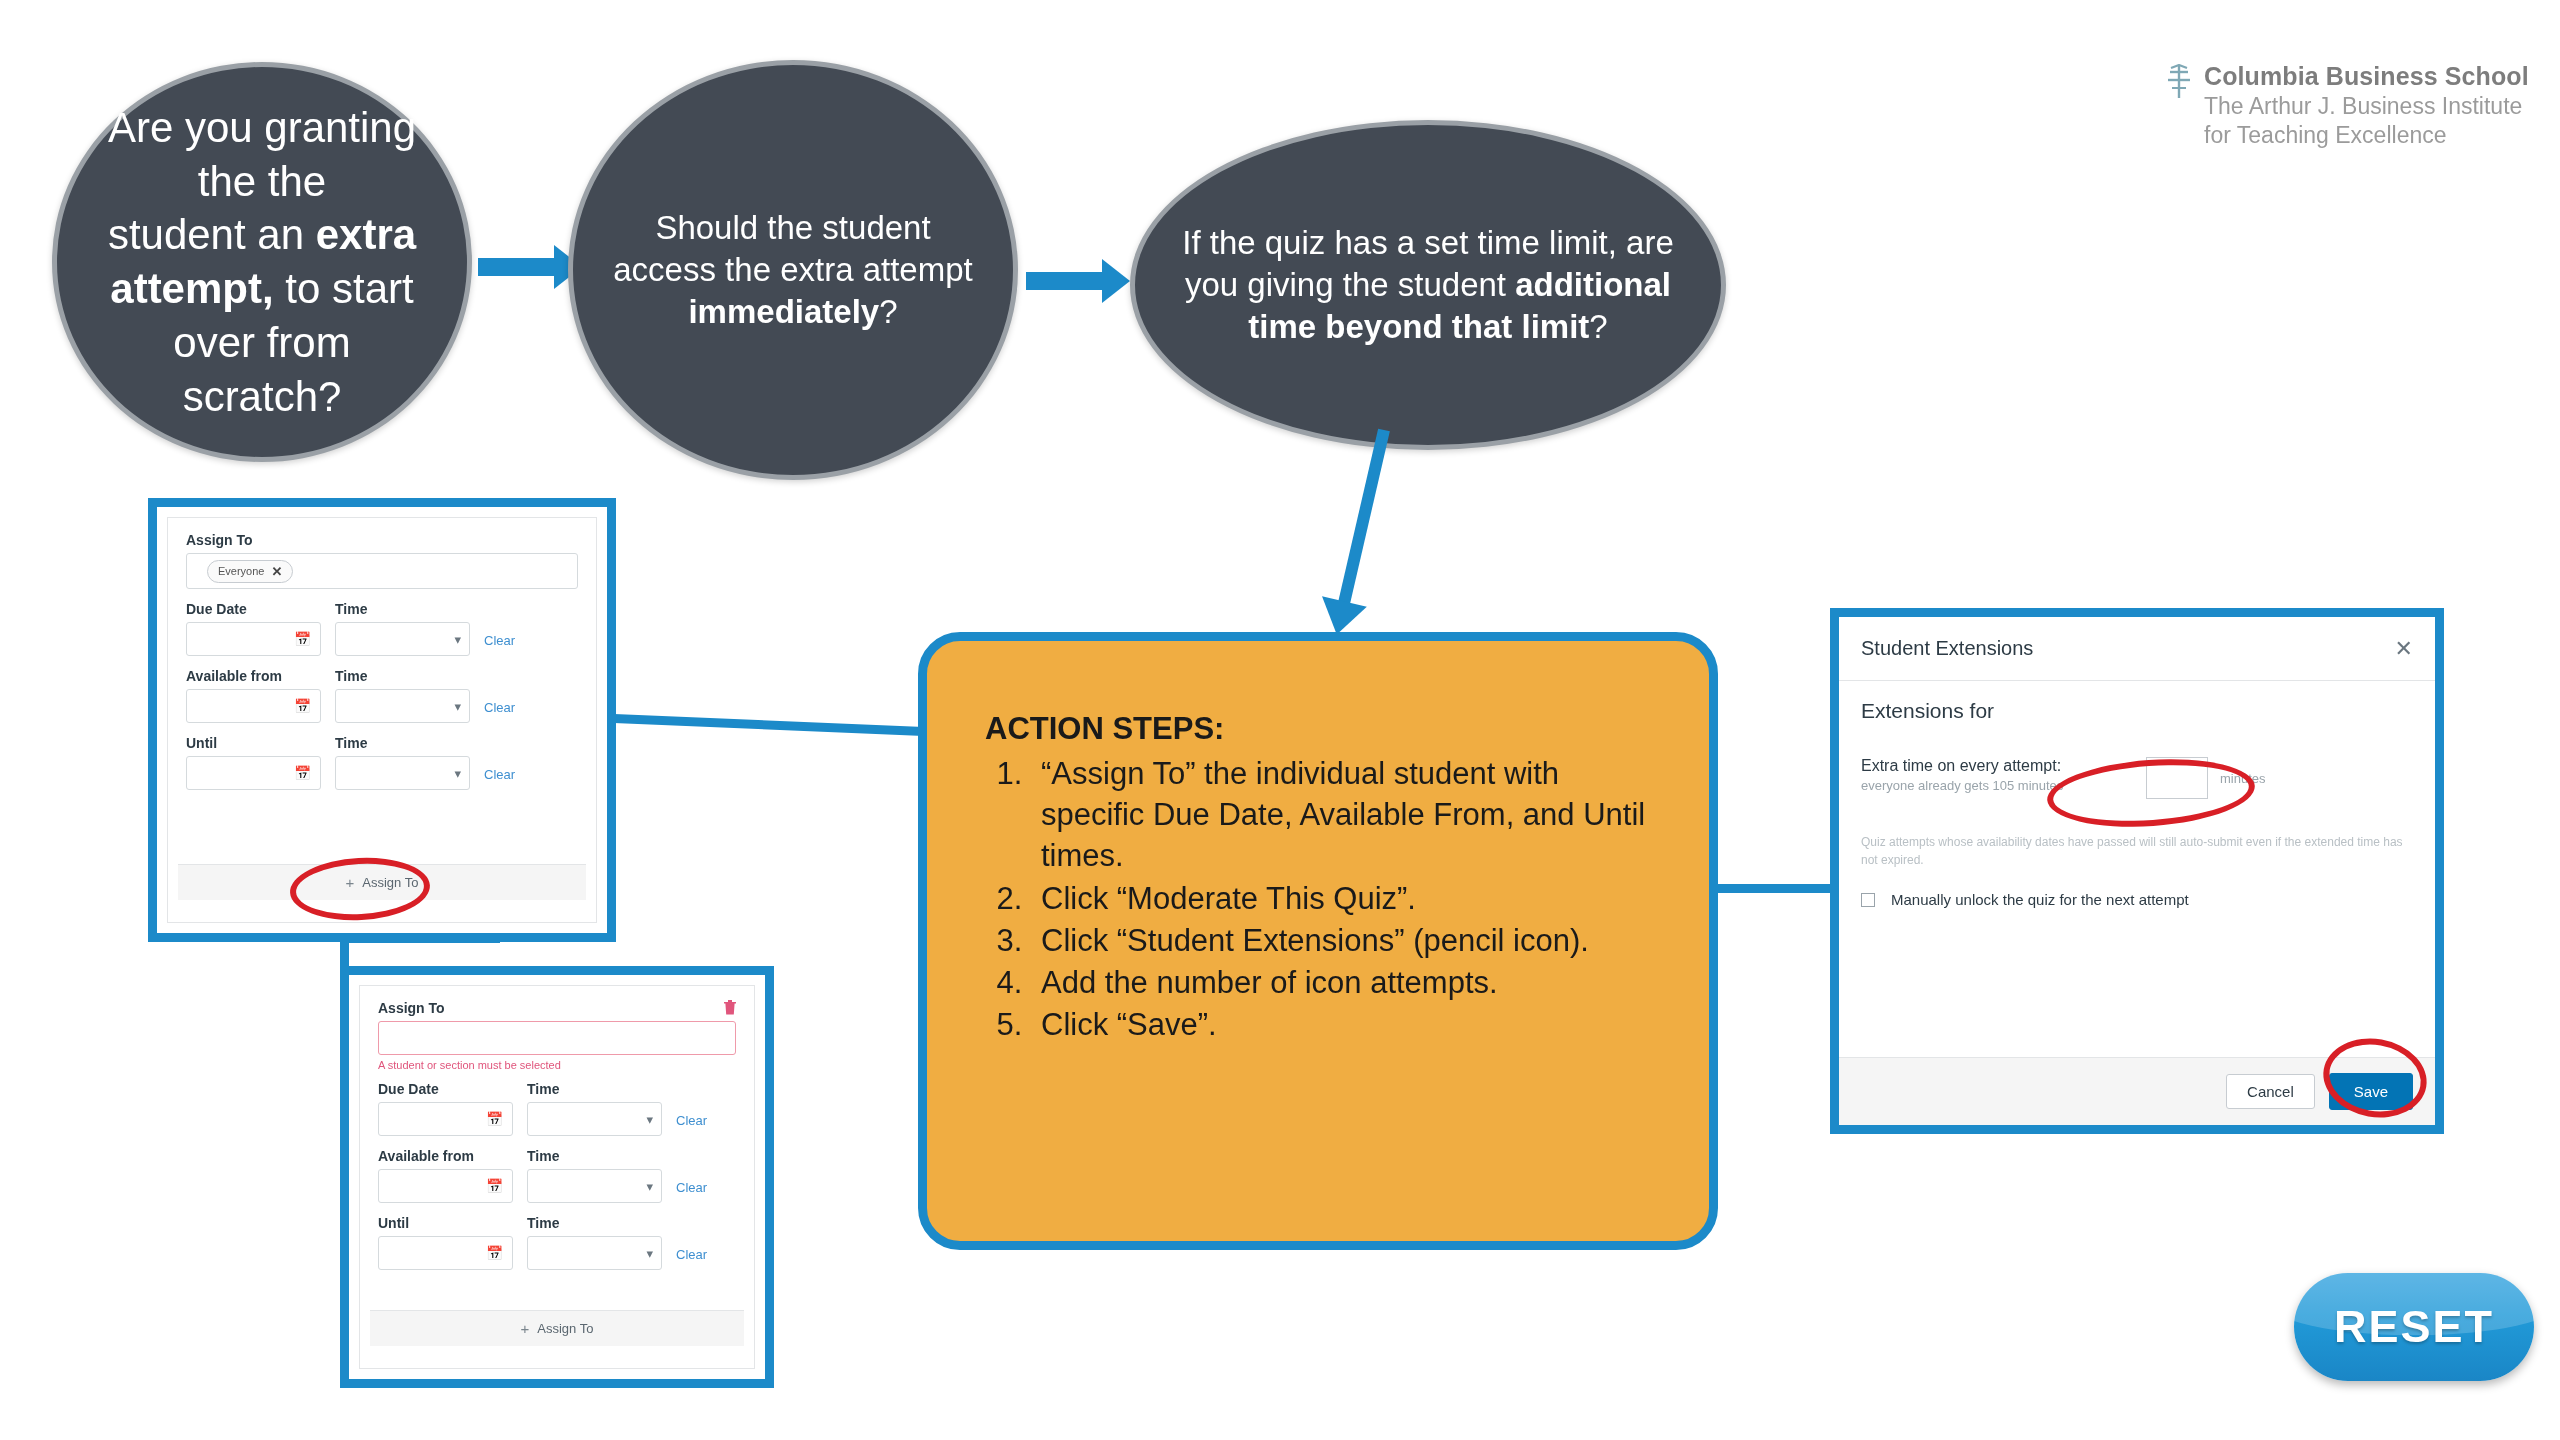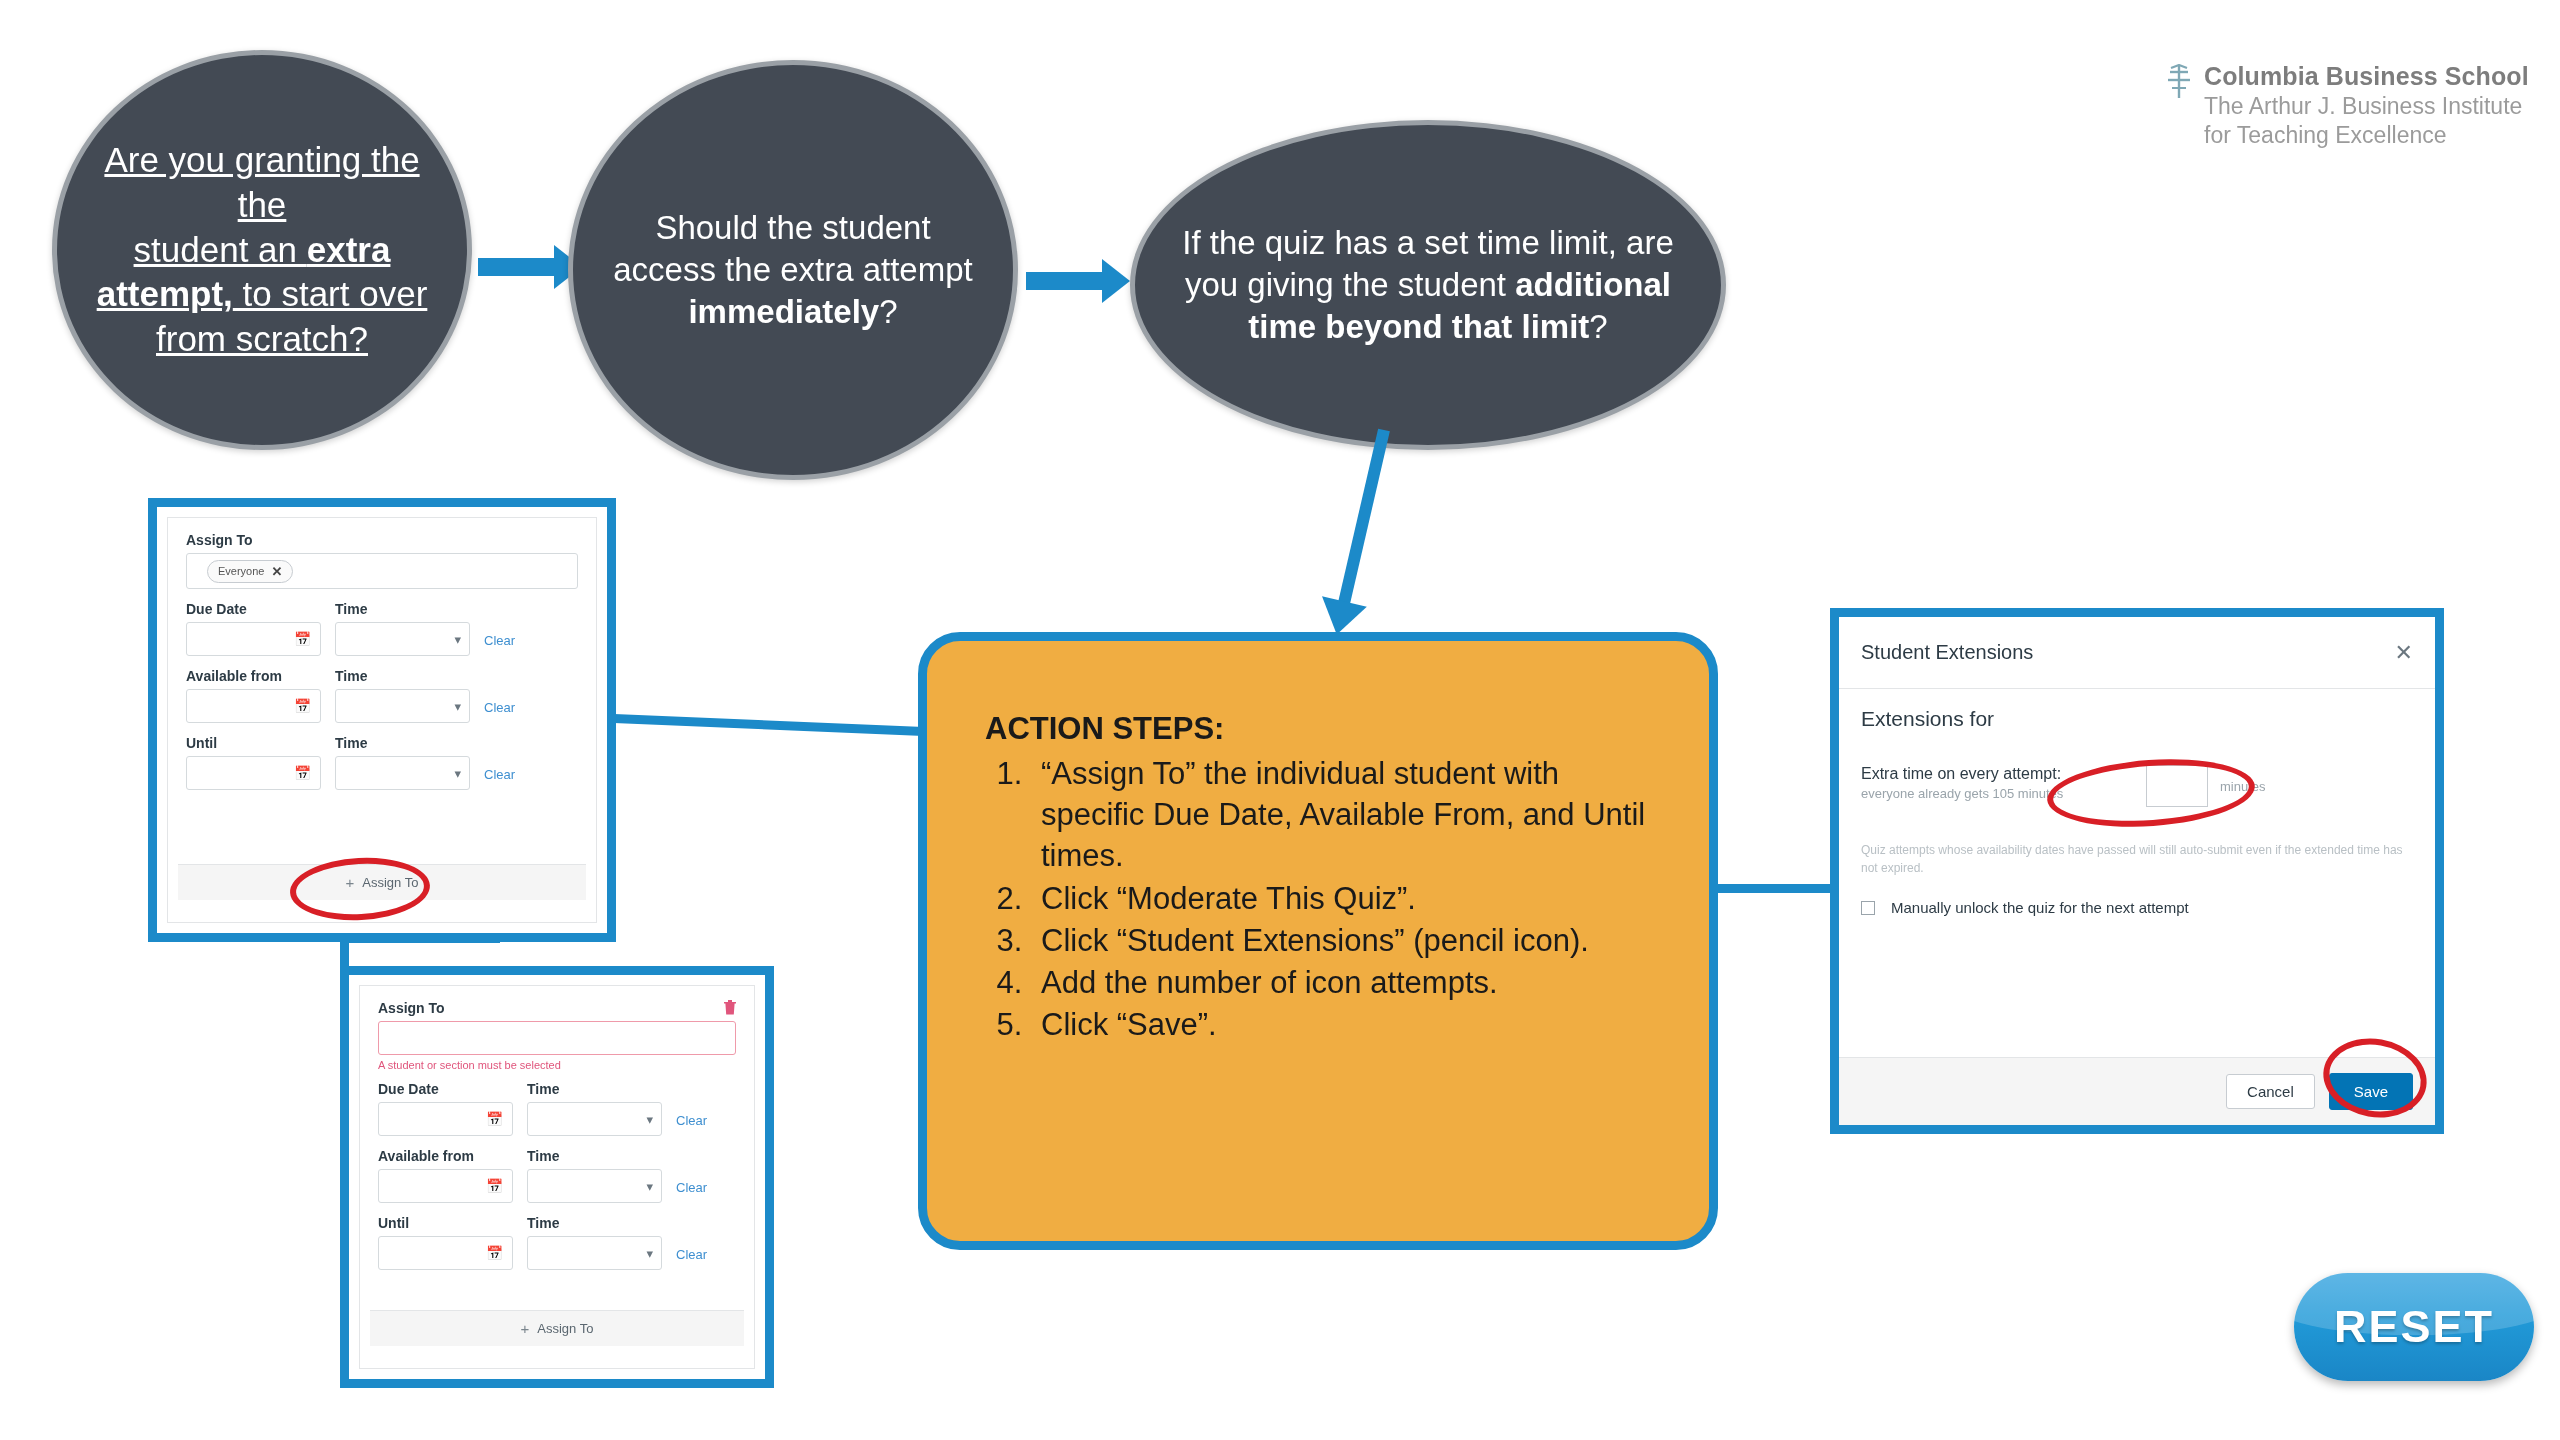--- a/index.html
+++ b/index.html
@@ -27,21 +27,21 @@
     justify-content: center;
     color: #ffffff;
     text-align: center;
     line-height: 1.28;
     padding: 0 38px;
     box-shadow: 0 2px 6px rgba(0,0,0,.18);
   }
   .ellipse .txt { display: block; }
   .ellipse b { font-weight: bold; }
 
-  #ellipse-1 { left: 52px;  top: 50px;  width: 420px; height: 400px; font-size: 35px; text-decoration: underline; }
+  #ellipse-1 { left: 52px;  top: 62px;  width: 420px; height: 400px; font-size: 42px; }
   #ellipse-2 { left: 568px; top: 60px;  width: 450px; height: 420px; font-size: 33px; }
   #ellipse-3 { left: 1130px;top: 120px; width: 596px; height: 330px; font-size: 33px; }
 
   
   .h-arrow { position: absolute; height: 18px; background: #1c8ac9; }
   .h-arrow::after {
     content: ""; position: absolute; right: -26px; top: -13px;
     border-top: 22px solid transparent;
     border-bottom: 22px solid transparent;
     border-left: 28px solid #1c8ac9;
@@ -157,21 +157,21 @@
   #arrow-down::after {
     content: ""; position: absolute; left: -17px; bottom: -30px;
     border-left: 23px solid transparent;
     border-right: 23px solid transparent;
     border-top: 34px solid #1c8ac9;
   }
 
   
   #dlg { position: absolute; inset: 0; background: #ffffff; display: flex; flex-direction: column; }
   #dlg .dlg-head {
-    height: 72px; border-bottom: 1px solid #e3e5e7;
+    height: 64px; border-bottom: 1px solid #e3e5e7;
     display: flex; align-items: center; justify-content: space-between;
     padding: 4px 22px;
   }
   #dlg .dlg-title { font-size: 20px; color: #2d3b45; }
   #dlg .dlg-close { font-size: 22px; color: #6b7780; }
   #dlg .dlg-body { flex: 1; padding: 18px 22px 0 22px; position: relative; }
   #dlg .ext-for { font-size: 21px; color: #2d3b45; margin-bottom: 34px; }
   .ext-row { display: flex; align-items: flex-start; margin-bottom: 34px; }
   .ext-labels { width: 285px; }
   .ext-main { font-size: 16px; color: #2d3b45; }

